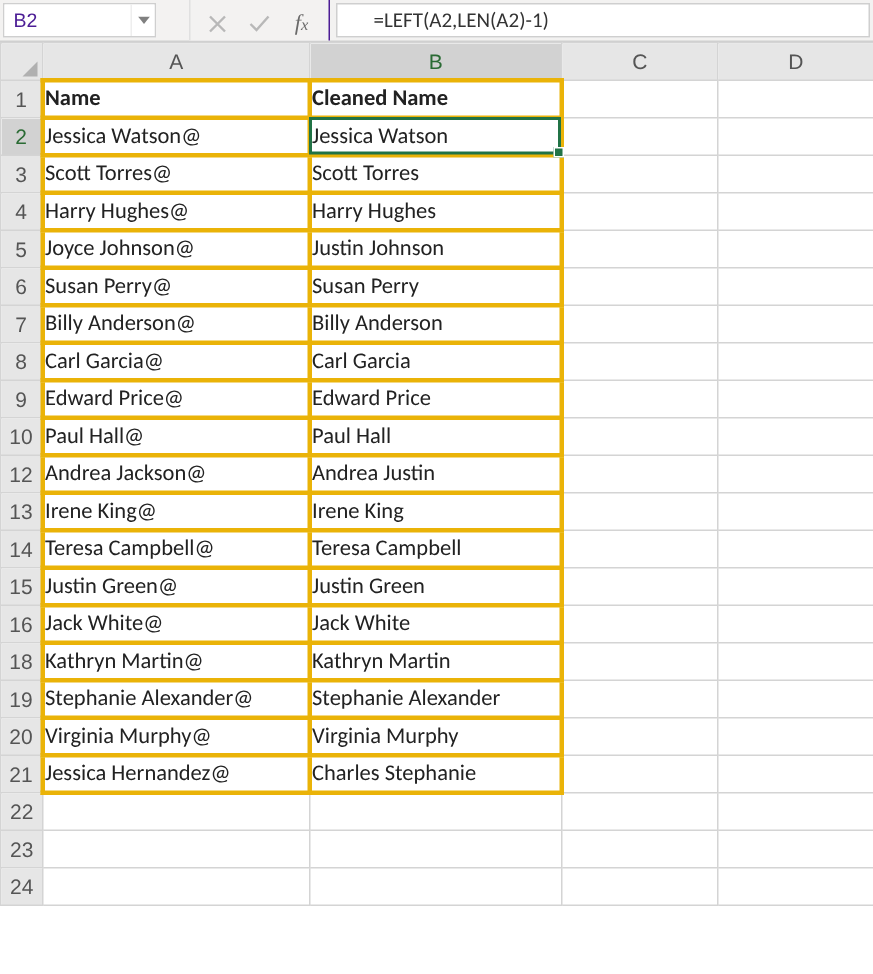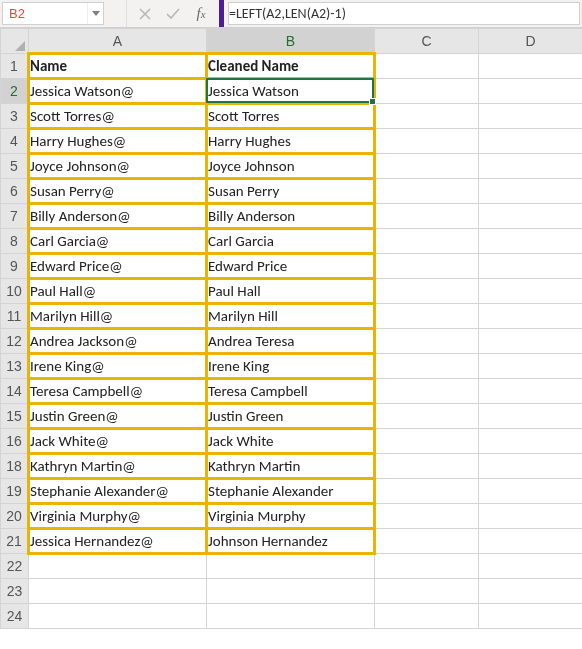--- a/index.html
+++ b/index.html
@@ -28,56 +28,56 @@
     background: #fff;
     margin: 2px 2px 2px 2px;
   }
   .name-box {
     width: 84px;
     border: none;
     outline: none;
     padding: 0 6px;
     font-family: "Segoe UI", Tahoma, sans-serif;
     font-size: 13px;
-    color: #ef4444;
+    color: #4c1d95;
     background: #fff;
   }
   .name-box-dd {
     width: 16px;
     display: flex;
     align-items: center;
     justify-content: center;
     background: #fff;
     border-left: 1px solid #eee;
     cursor: pointer;
   }
   .name-box-dd svg { display:block; }
   .fb-gap { width: 20px; }
   .fb-btns {
     display: flex;
-    align-items: center;
+    align-items: flex-end;
     gap: 8px;
     padding: 0 8px;
     color: #b0b0b0;
     border-left: 1px solid #e0e0e0;
-    border-right: 5px solid #4c1d95;
+    border-right: 1px solid #4c1d95;
     background:#f3f2f1;
   }
   .fb-btn {
     width: 20px; height: 22px;
     display:flex; align-items:center; justify-content:center;
     cursor: pointer;
   }
   .fb-btn.fx { font-style: italic; font-family: "Times New Roman", serif; color:#6a6a6a; font-size:15px;}
   .formula-input {
     flex: 1;
     border: 1px solid #cfcfcf;
     background:#fff;
     margin: 2px 2px 2px 4px;
-    padding: 0 0;
+    padding: 0 24px;
     font-family: Calibri, "Segoe UI", sans-serif;
     font-size: 14px;
     color:#333;
     display:flex; align-items:center;
     overflow:hidden; white-space:nowrap;
   }
 
   
   .grid-wrap { position: relative; }
   table.sheet {
@@ -235,21 +235,21 @@
         <tr>
           <th class="row-head">4</th>
           <td class="cell bordered">Harry Hughes@</td>
           <td class="cell bordered">Harry Hughes</td>
           <td class="cell"></td>
           <td class="cell"></td>
         </tr>
         <tr>
           <th class="row-head">5</th>
           <td class="cell bordered">Joyce Johnson@</td>
-          <td class="cell bordered">Joyce Johnson</td>
+          <td class="cell bordered">Justin Johnson</td>
           <td class="cell"></td>
           <td class="cell"></td>
         </tr>
         <tr>
           <th class="row-head">6</th>
           <td class="cell bordered">Susan Perry@</td>
           <td class="cell bordered">Susan Perry</td>
           <td class="cell"></td>
           <td class="cell"></td>
         </tr>
@@ -275,30 +275,23 @@
           <td class="cell"></td>
         </tr>
         <tr>
           <th class="row-head">10</th>
           <td class="cell bordered">Paul Hall@</td>
           <td class="cell bordered">Paul Hall</td>
           <td class="cell"></td>
           <td class="cell"></td>
         </tr>
         <tr>
-          <th class="row-head">11</th>
-          <td class="cell bordered">Marilyn Hill@</td>
-          <td class="cell bordered">Marilyn Hill</td>
-          <td class="cell"></td>
-          <td class="cell"></td>
-        </tr>
-        <tr>
           <th class="row-head">12</th>
           <td class="cell bordered">Andrea Jackson@</td>
-          <td class="cell bordered">Andrea Teresa</td>
+          <td class="cell bordered">Andrea Justin</td>
           <td class="cell"></td>
           <td class="cell"></td>
         </tr>
         <tr>
           <th class="row-head">13</th>
           <td class="cell bordered">Irene King@</td>
           <td class="cell bordered">Irene King</td>
           <td class="cell"></td>
           <td class="cell"></td>
         </tr>
@@ -340,21 +333,21 @@
         <tr>
           <th class="row-head">20</th>
           <td class="cell bordered">Virginia Murphy@</td>
           <td class="cell bordered">Virginia Murphy</td>
           <td class="cell"></td>
           <td class="cell"></td>
         </tr>
         <tr>
           <th class="row-head">21</th>
           <td class="cell bordered">Jessica Hernandez@</td>
-          <td class="cell bordered">Johnson Hernandez</td>
+          <td class="cell bordered">Charles Stephanie</td>
           <td class="cell"></td>
           <td class="cell"></td>
         </tr>
         <tr>
           <th class="row-head">22</th>
           <td class="cell"></td>
           <td class="cell"></td>
           <td class="cell"></td>
           <td class="cell"></td>
         </tr>

